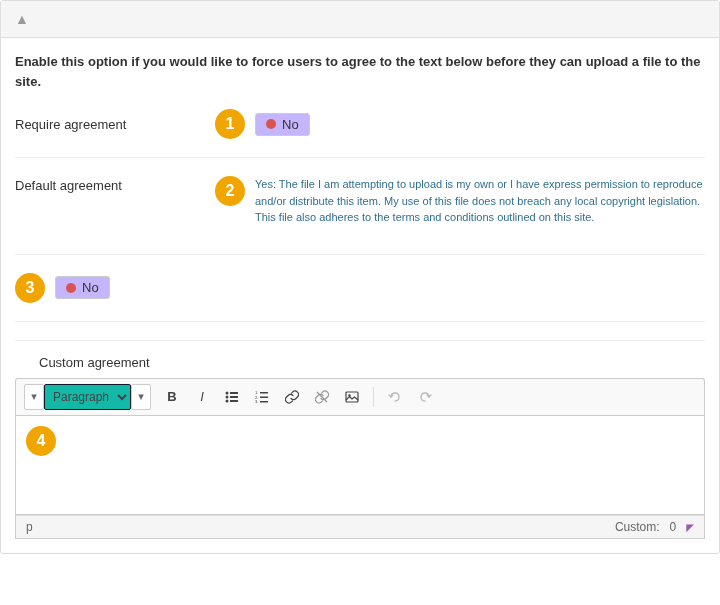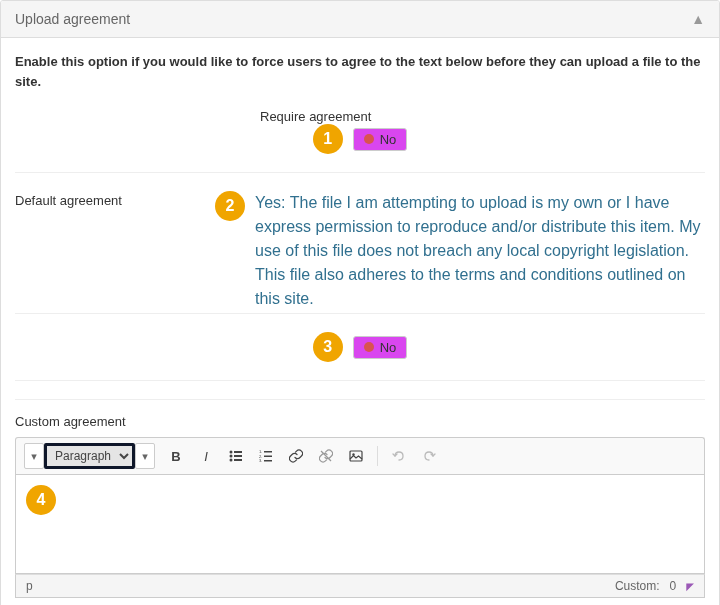--- a/index.html
+++ b/index.html
@@ -48,21 +48,20 @@
       line-height: 1.5;
       font-weight: bold;
     }
 
     .form-row {
       display: flex;
       align-items: center;
       margin-bottom: 18px;
       padding-bottom: 18px;
       border-bottom: 1px solid #eee;
-      flex-direction: column;
     }
 
     .form-row:last-child {
       border-bottom: none;
       margin-bottom: 0;
       padding-bottom: 0;
     }
 
     .form-label {
       width: 200px;
@@ -86,66 +85,67 @@
       flex-shrink: 0;
     }
 
     .toggle-btn {
       display: flex;
       align-items: center;
       gap: 6px;
       border: 1px solid #ccc;
       border-radius: 3px;
       padding: 3px 10px;
-      background: #d946ef;
+      background: #c4b5fd;
       cursor: pointer;
       font-size: 13px;
       color: #333;
     }
 
     .toggle-dot {
       width: 10px;
       height: 10px;
       border-radius: 50%;
       background: #d9534f;
       flex-shrink: 0;
     }
 
     .default-agreement-row {
       display: flex;
       align-items: flex-start;
       margin-bottom: 18px;
-      padding-bottom: 2px;
+      padding-bottom: 28px;
       border-bottom: 1px solid #eee;
     }
 
     .default-agreement-label {
       width: 200px;
       font-size: 13px;
       color: #333;
       flex-shrink: 0;
       padding-top: 2px;
     }
 
     .default-agreement-text {
-      font-size: 16px;
+      font-size: 11px;
       color: #31708f;
       line-height: 1.5;
       flex: 1;
     }
 
     .custom-agreement-section {
       border-top: 1px solid #eee;
       padding-top: 14px;
     }
 
     .custom-agreement-label {
       font-size: 13px;
       color: #333;
       margin-bottom: 8px;
+      margin-left: 24px;
     }
 
     .editor-toolbar {
       border: 1px solid #ccc;
       border-bottom: none;
       border-radius: 3px 3px 0 0;
       background: #f9f9f9;
       padding: 5px 8px;
       display: flex;
       align-items: center;
@@ -173,23 +173,23 @@
       font-size: 13px;
       color: #444;
     }
 
     .toolbar-btn.disabled {
       color: #bbb;
       cursor: default;
     }
 
     .toolbar-select {
-      border: 3px solid #0f172a;
+      border: 1px solid #0f172a;
       border-radius: 2px;
-      background: #e5e5e5;
+      background: #14b8a6;
       font-size: 12px;
       padding: 2px 4px;
       color: #444;
       cursor: pointer;
       height: 26px;
     }
 
     .toolbar-chevron-btn {
       width: 20px;
       height: 26px;
@@ -240,21 +240,20 @@
       display: flex;
       align-items: center;
     }
   </style>
 </head>
 <body>
 
 <div class="panel">
 
   <div class="panel-header">
-    <span class="panel-header-title">Upload agreement</span>
     <span class="chevron-icon">▲</span>
   </div>
 
   <div class="panel-body">
 
     <p class="description-text">Enable this option if you would like to force users to agree to the text below before they can upload a file to the site.</p>
 
     <div class="form-row">
       <span class="form-label">Require agreement</span>
       <div class="badge-row">

